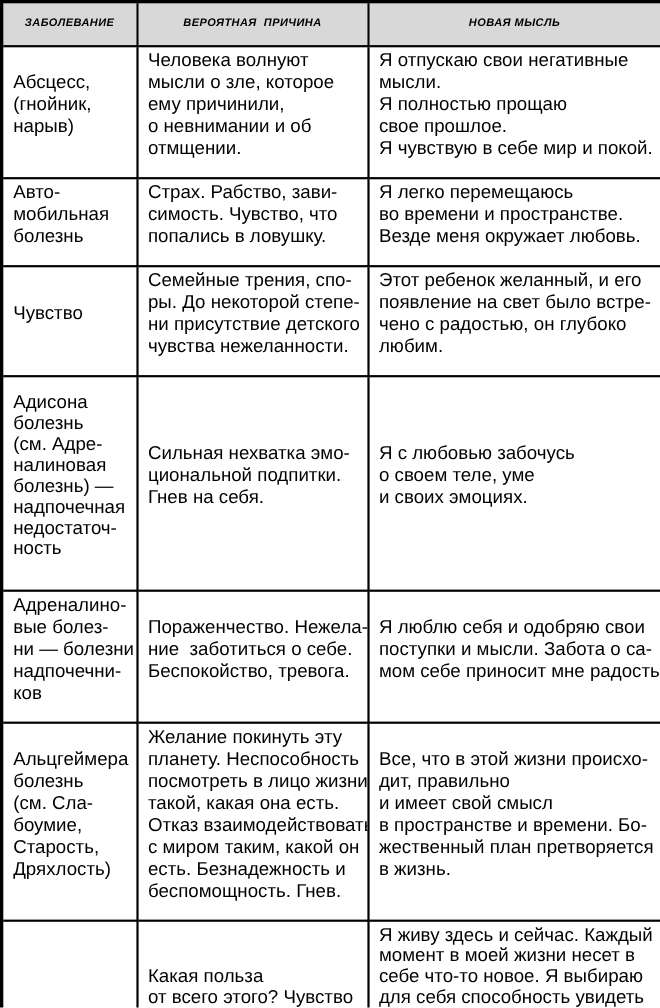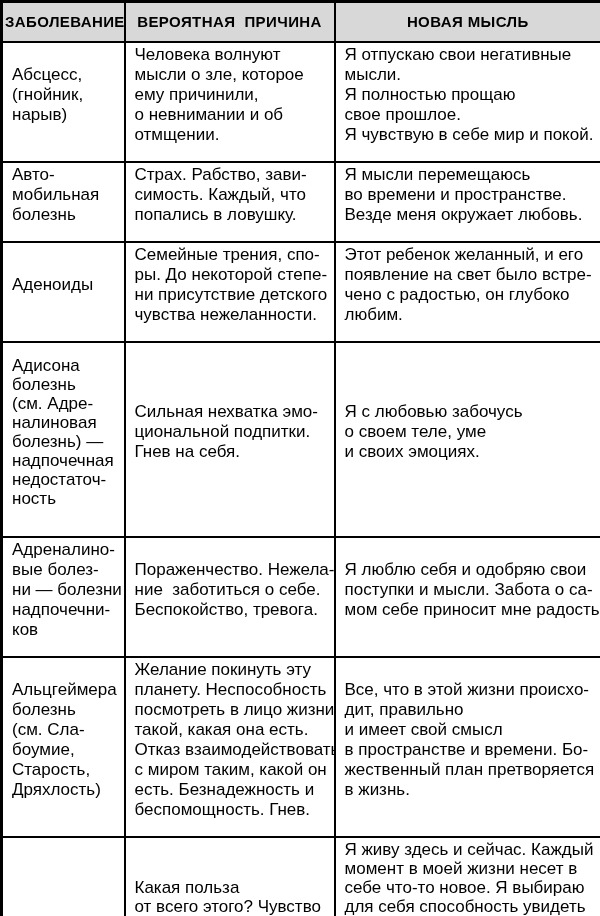--- a/index.html
+++ b/index.html
@@ -25,26 +25,27 @@
   table.aff-table th,
   table.aff-table td {
     border: 2px solid #000000;
     vertical-align: middle;
     overflow: hidden;
     box-sizing: border-box;
   }
   table.aff-table th {
     background: #d8d8d8;
     font-weight: bold;
-    font-size: 15px;
+    font-size: 10px;
     letter-spacing: 0.4px;
     text-align: center;
     white-space: pre;
     height: 40px;
     padding: 0 2px;
+    font-style: italic;
   }
   table.aff-table td {
     font-size: 17px;
     line-height: 20px;
     white-space: pre;
     text-align: left;
     padding: 2px 2px 16px 9px;
     background: #ffffff;
   }
   td.c1 { padding-left: 9px; }
@@ -92,28 +93,28 @@
 мысли.
 Я полностью прощаю
 свое прошлое.
 Я чувствую в себе мир и покой.</td>
       </tr>
       <tr class="r2">
         <td class="c1">Авто-
 мобильная
 болезнь</td>
         <td class="c2">Страх. Рабство, зави-
-симость. Каждый, что
+симость. Чувство, что
 попались в ловушку.</td>
-        <td class="c3">Я мысли перемещаюсь
+        <td class="c3">Я легко перемещаюсь
 во времени и пространстве.
 Везде меня окружает любовь.</td>
       </tr>
       <tr class="r3">
-        <td class="c1">Аденоиды</td>
+        <td class="c1">Чувство</td>
         <td class="c2">Семейные трения, спо-
 ры. До некоторой степе-
 ни присутствие детского
 чувства нежеланности.</td>
         <td class="c3">Этот ребенок желанный, и его
 появление на свет было встре-
 чено с радостью, он глубоко
 любим.</td>
       </tr>
       <tr class="r4">

